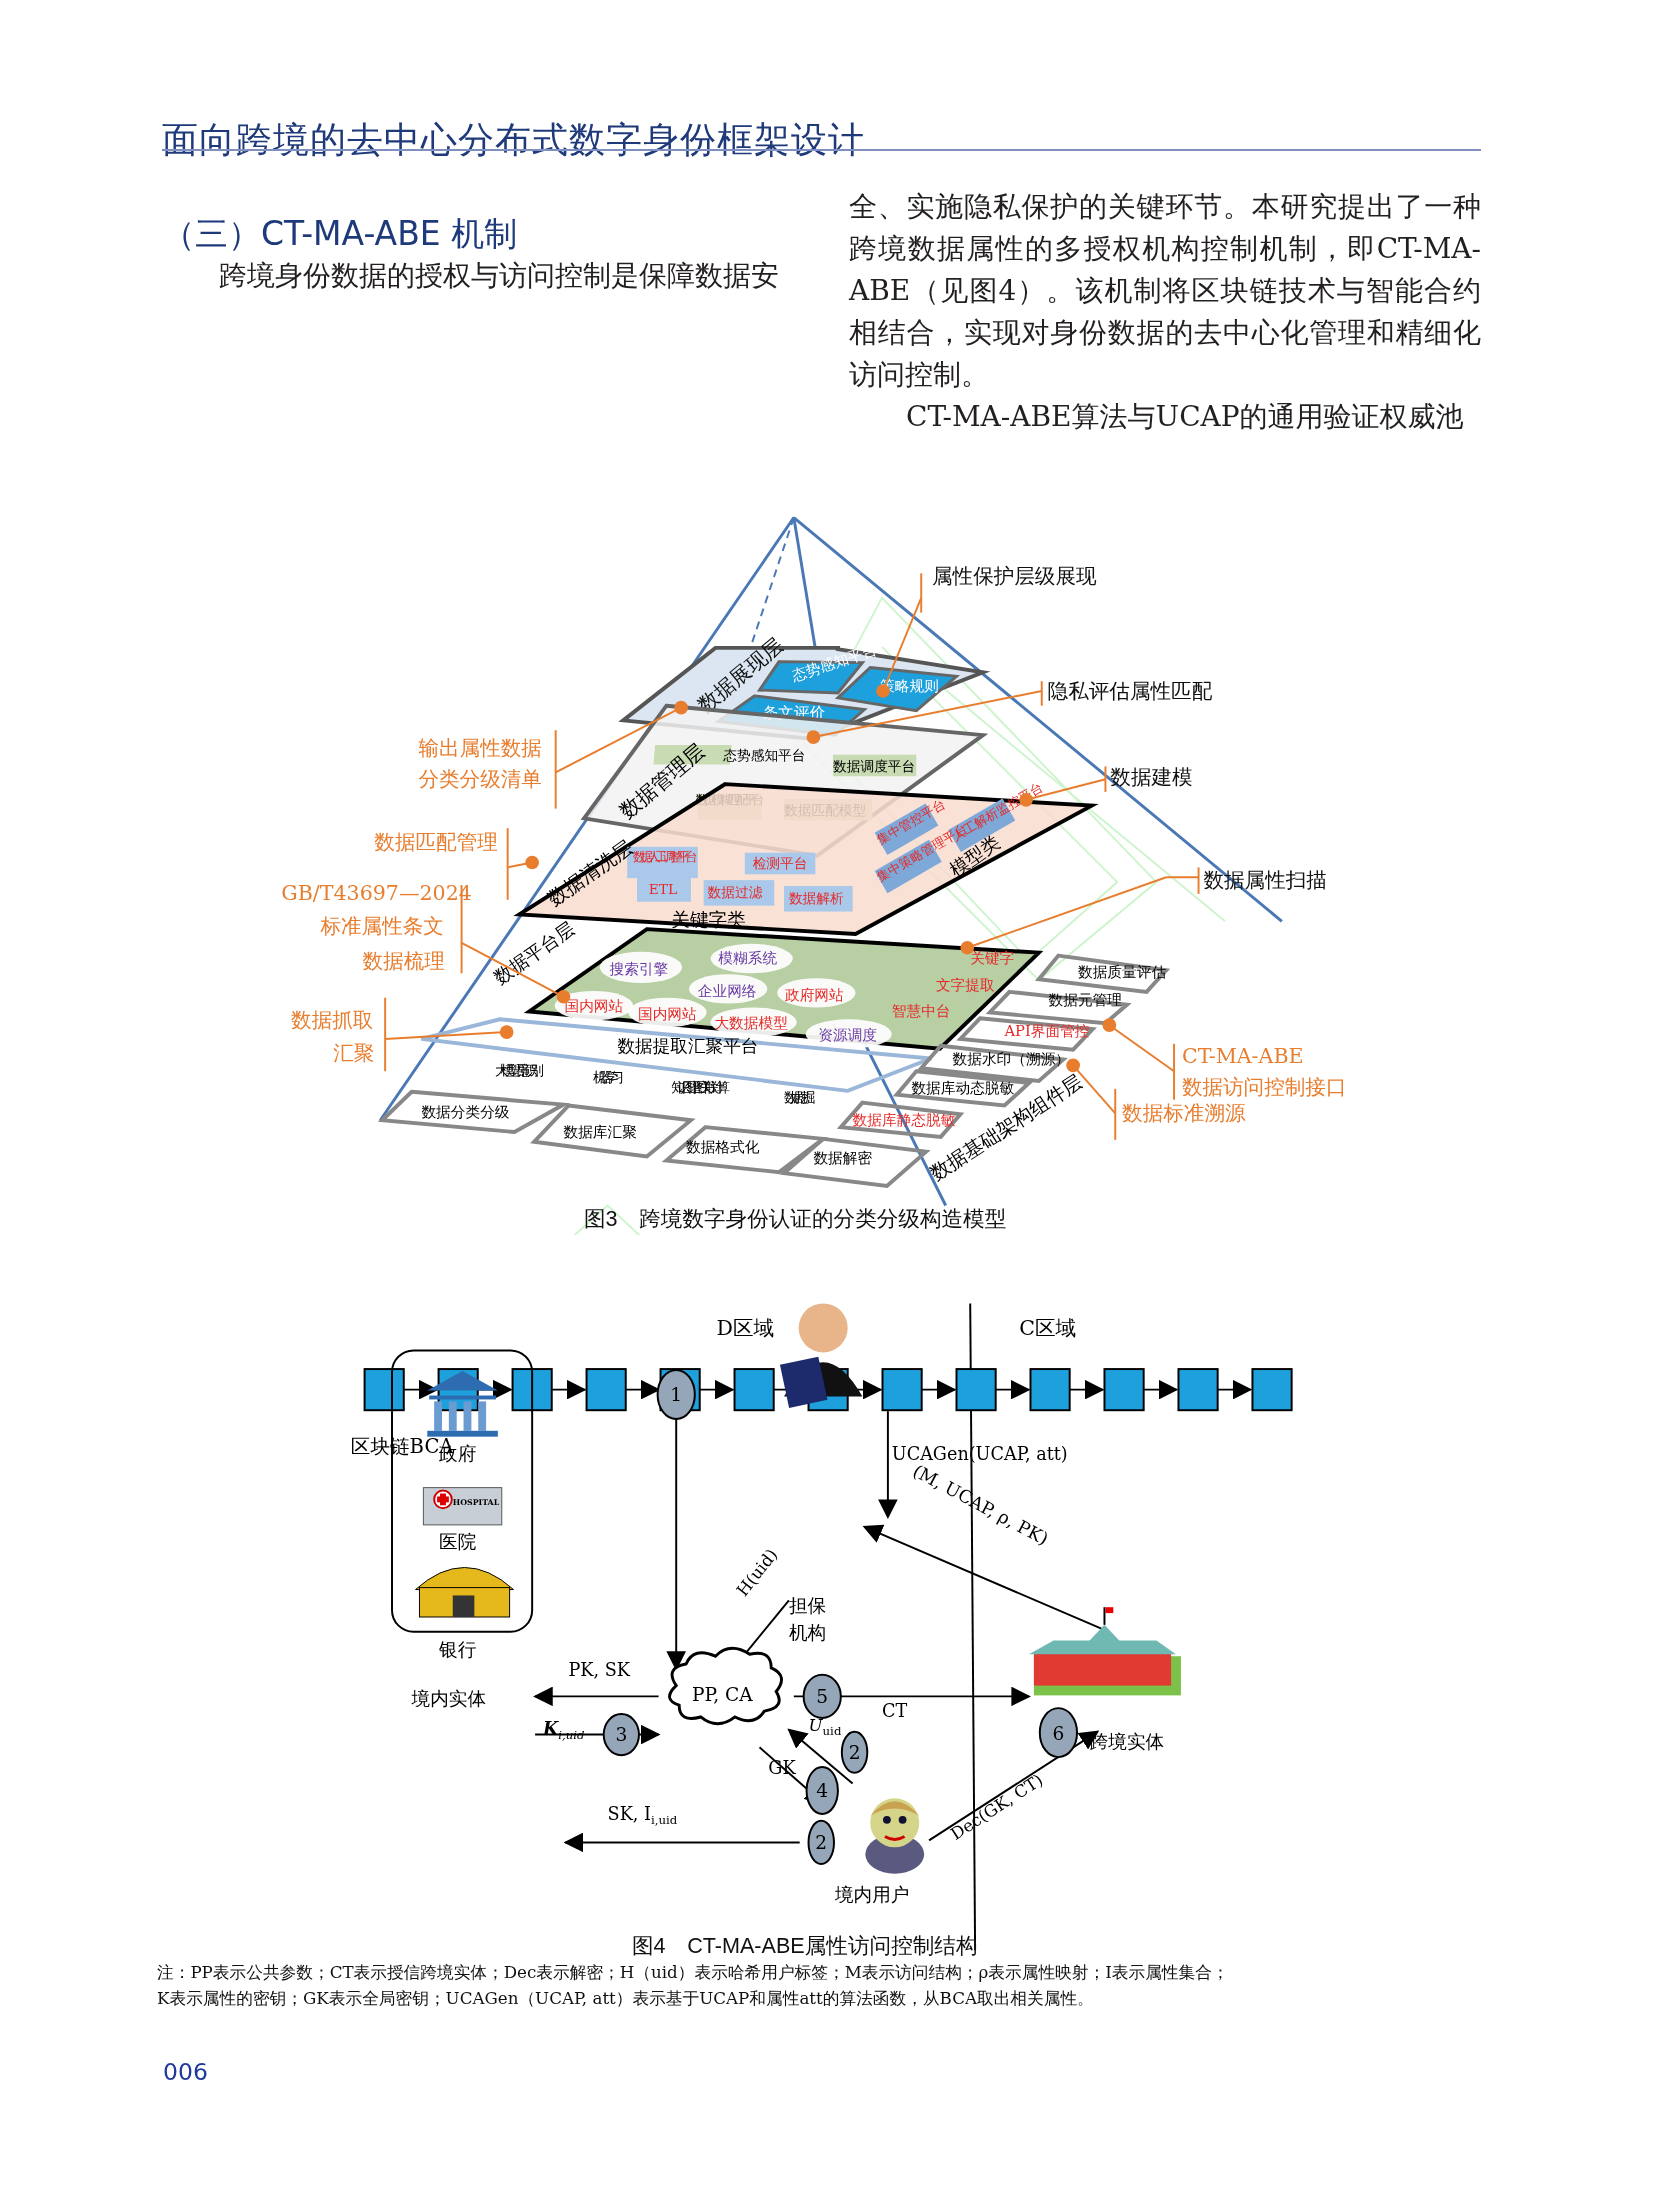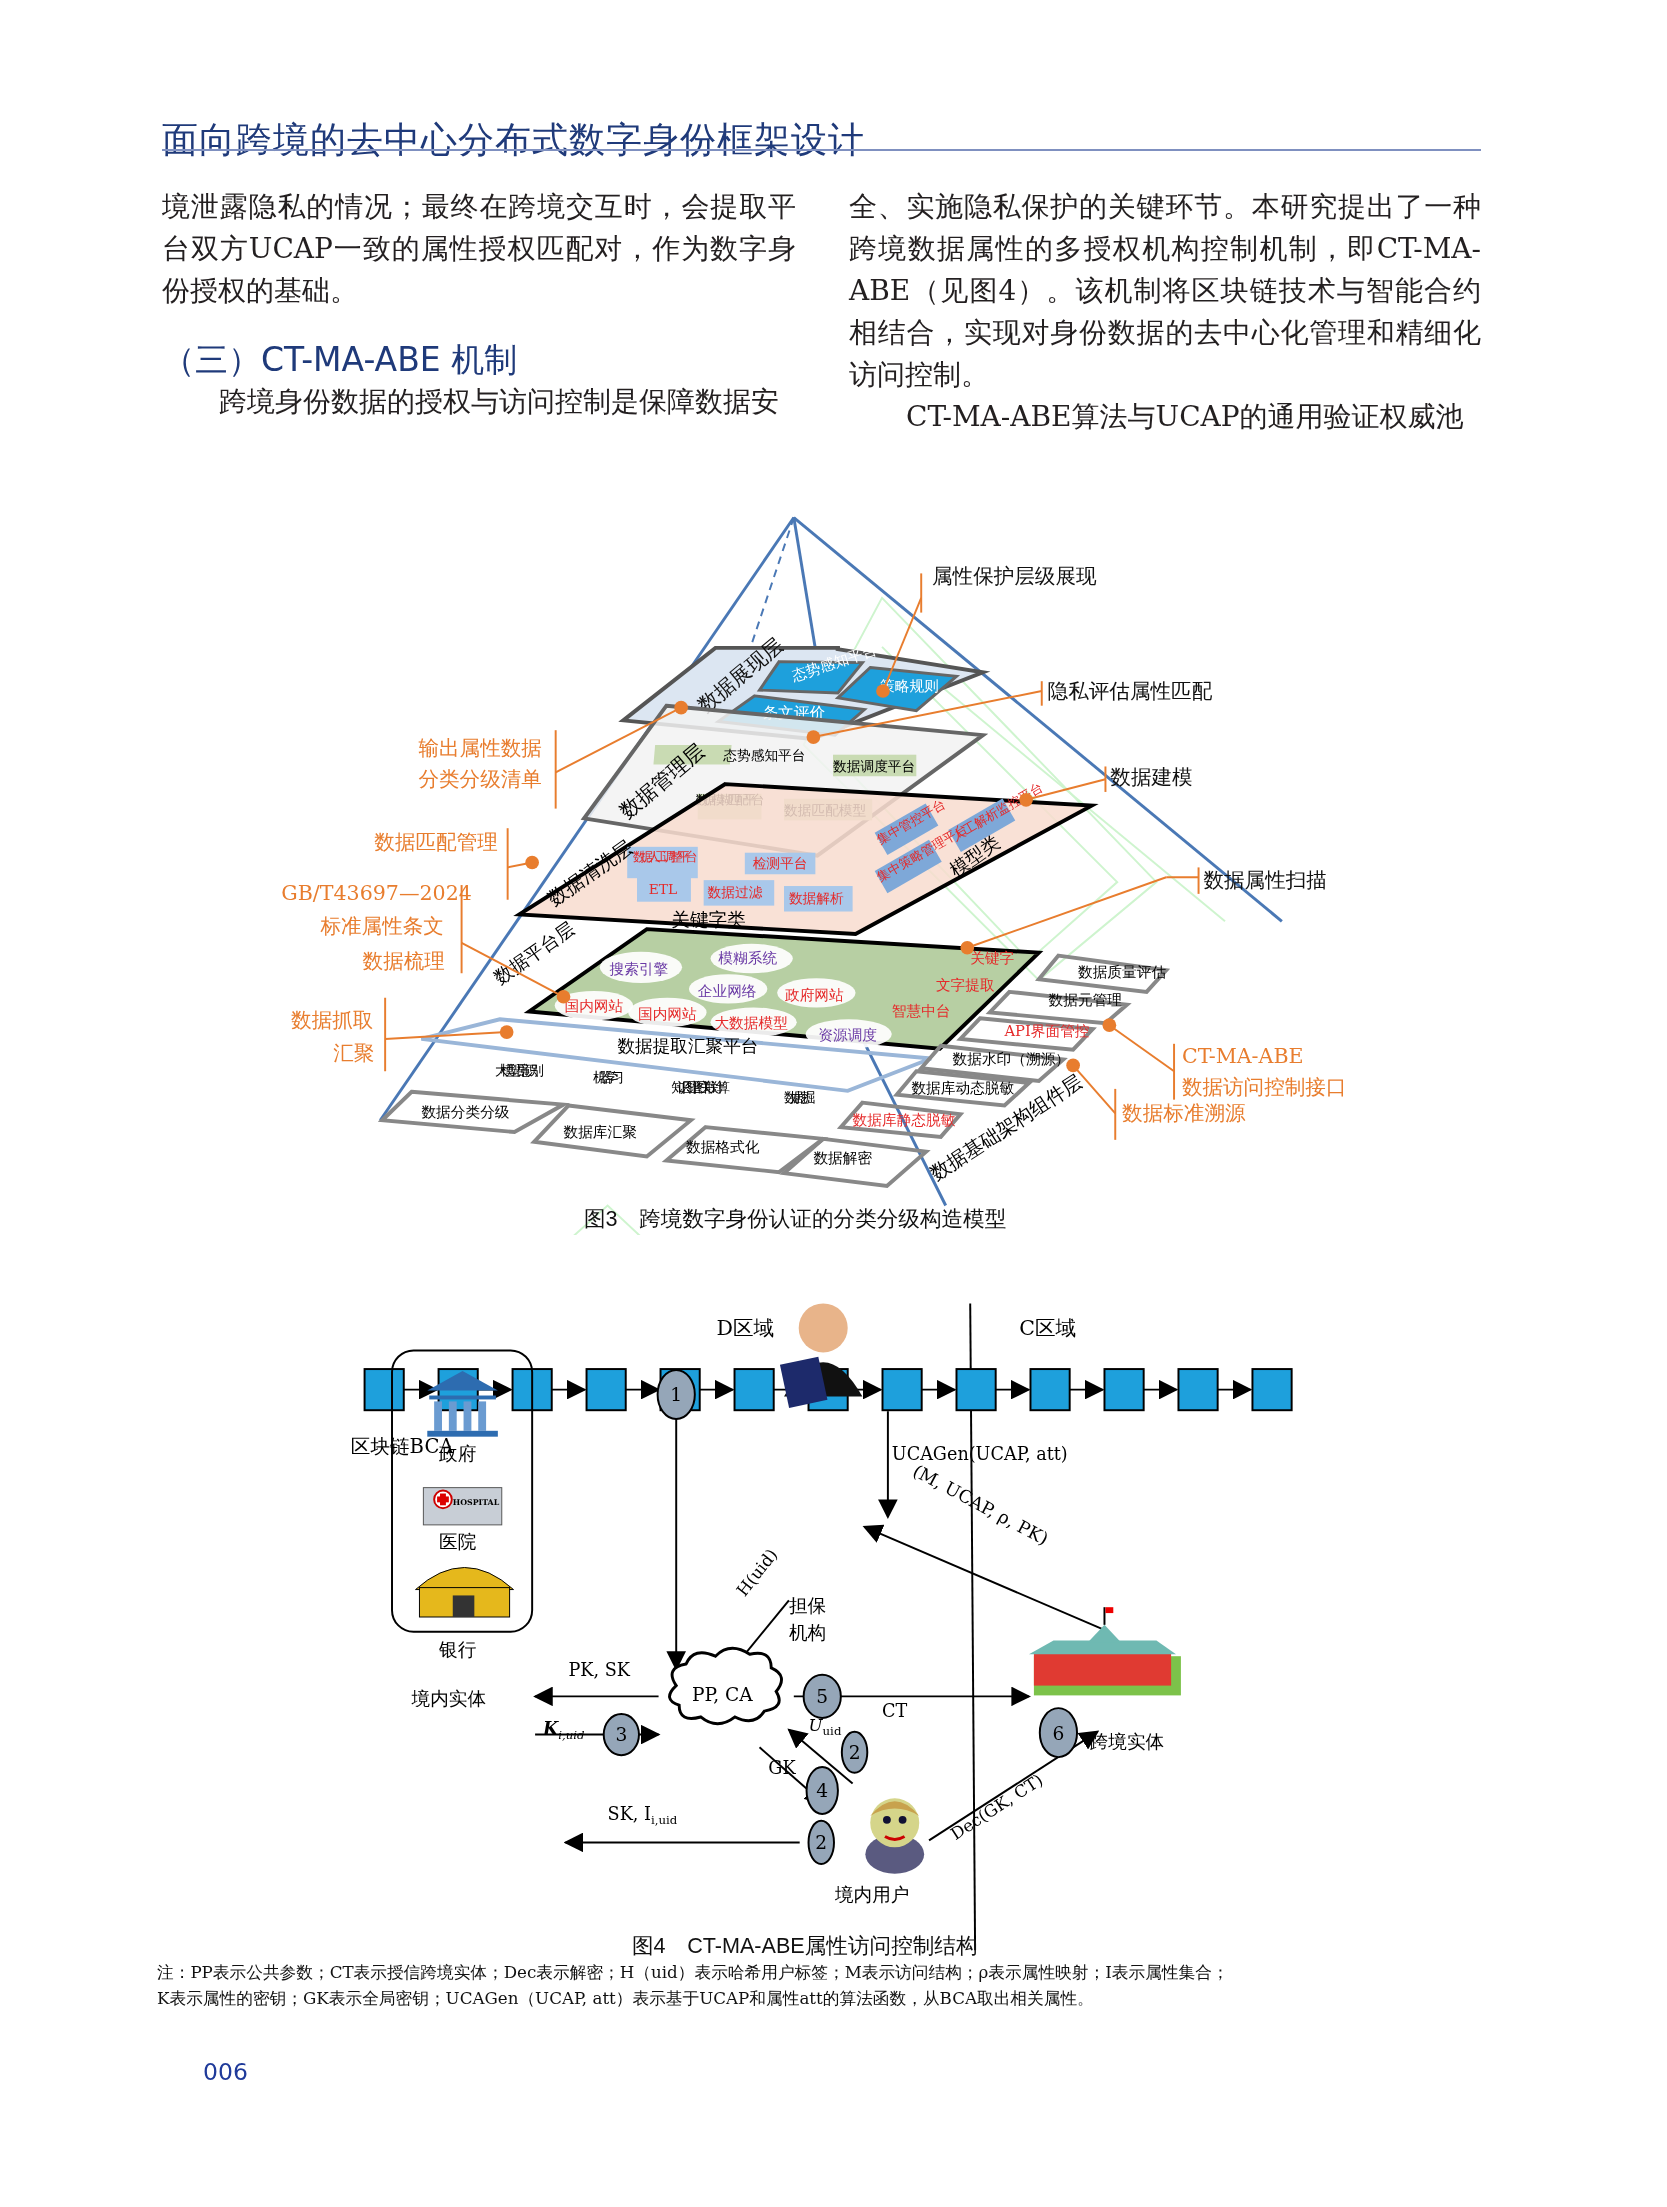--- a/index.html
+++ b/index.html
@@ -6,31 +6,30 @@
   body{width:1667px;height:2207px;position:relative;overflow:hidden;font-family:"DejaVu Serif","Liberation Serif",serif;color:#231f20;}
   .abs{position:absolute;}
   .running-title{left:162px;top:116px;font-family:"DejaVu Sans","Liberation Sans",sans-serif;font-size:36px;color:#1f3a7a;letter-spacing:1px;}
   .rule{left:162px;top:149px;width:1319px;height:2px;background:#7f90c0;}
   .col{font-size:28px;line-height:42px;text-align:justify;}
   .col p{margin:0;}
   .indent{text-indent:57px;}
   .sec-head{font-family:"DejaVu Sans","Liberation Sans",sans-serif;color:#1f3a7a;font-size:33px;}
   .figcap{font-family:Liberation Sans, sans-serif;font-size:21.6px;color:#111;white-space:nowrap;}
   .note{font-size:16.7px;line-height:25.5px;color:#111;}
-  .pagenum{left:163px;top:2058px;font-family:"DejaVu Sans","Liberation Sans",sans-serif;font-size:23.5px;color:#1f3a9a;margin-left:40px;}
+  .pagenum{left:163px;top:2058px;font-family:"DejaVu Sans","Liberation Sans",sans-serif;font-size:23.5px;color:#1f3a9a;}
   svg text{font-family:"DejaVu Serif","Liberation Serif",serif;}
 </style>
 </head>
 <body>
 
 <div class="abs running-title">面向跨境的去中心分布式数字身份框架设计</div>
 <div class="abs rule"></div>
 
 <div class="abs col" style="left:162px;top:186px;width:634px;">
-  <p>境泄露隐私的情况；最终在跨境交互时，会提取平台双方UCAP一致的属性授权匹配对，作为数字身份授权的基础。</p>
   <p class="sec-head" style="margin-top:27.4px;">（三）CT-MA-ABE 机制</p>
   <p class="indent">跨境身份数据的授权与访问控制是保障数据安</p>
 </div>
 <div class="abs col" style="left:849px;top:186px;width:632px;">
   <p class="indent" style="text-indent:0">全、实施隐私保护的关键环节。本研究提出了一种跨境数据属性的多授权机构控制机制，即CT-MA-ABE（见图4）。该机制将区块链技术与智能合约相结合，实现对身份数据的去中心化管理和精细化访问控制。</p>
   <p class="indent">CT-MA-ABE算法与UCAP的通用验证权威池</p>
 </div>
 
 <svg class="abs" style="left:0;top:0;" width="1667" height="1235" viewBox="0 0 1701 1260">
   <defs>

